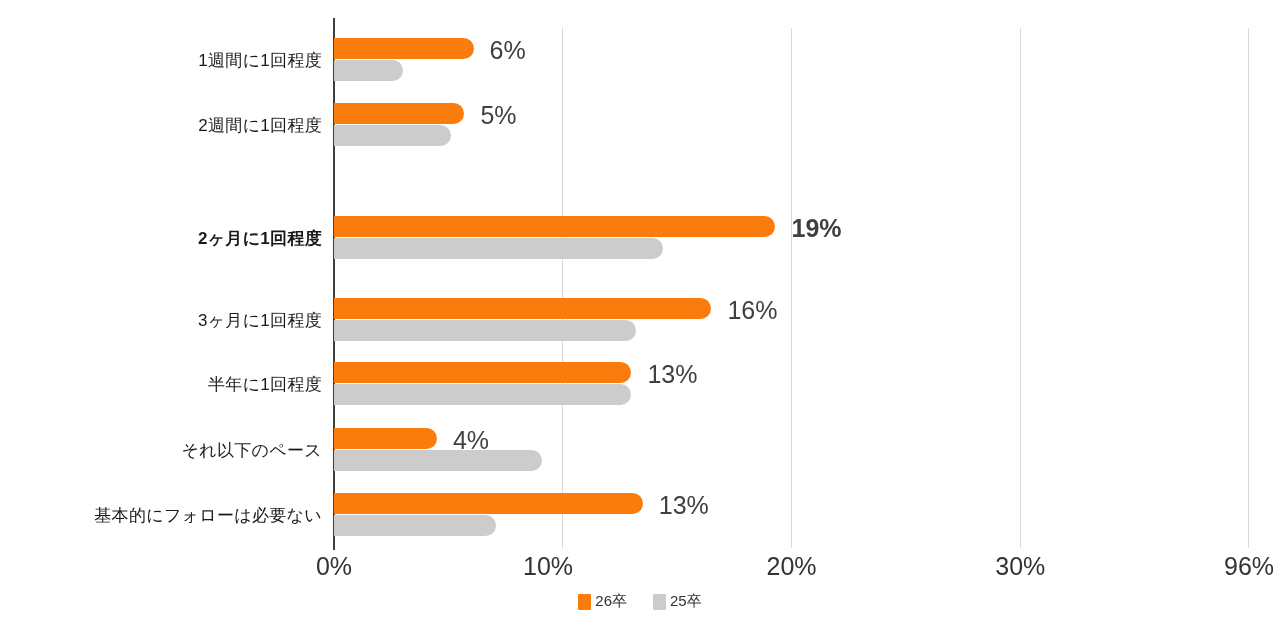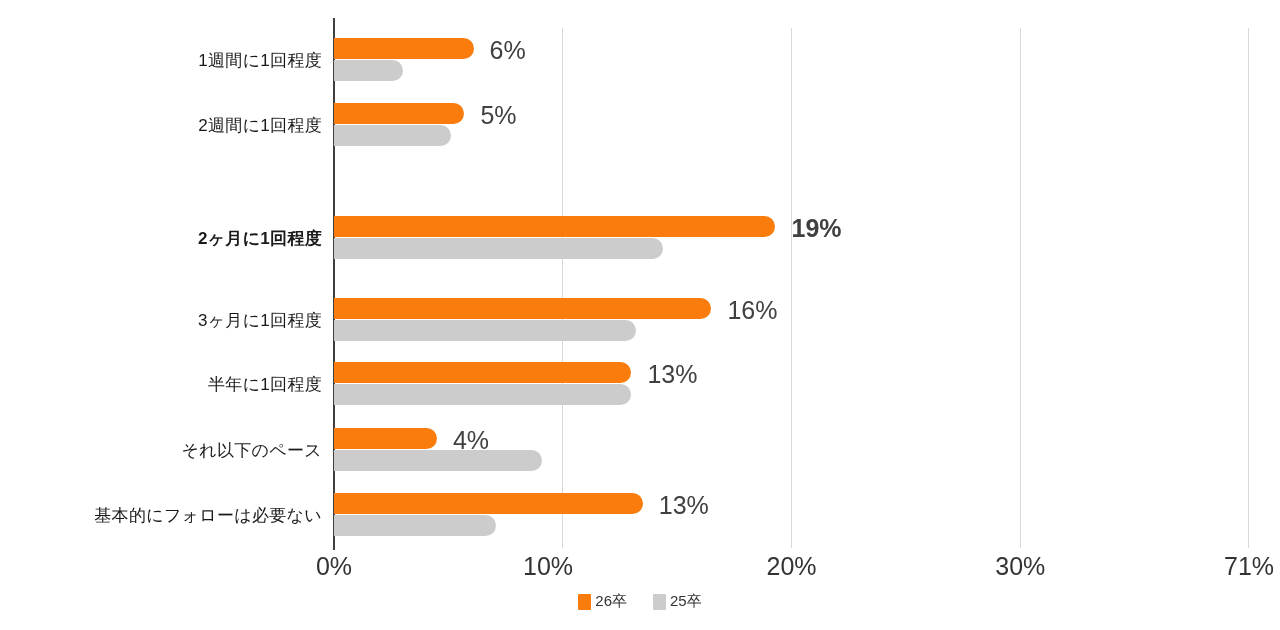--- a/index.html
+++ b/index.html
@@ -208,21 +208,21 @@
           <div class="value-label" style="left: 324.812px;">13%</div>
         </div>
       </div>
     </div>
 
   <div class="xaxis" id="xaxis">
       <div class="xtick" style="left: 334px;">0%</div>
       <div class="xtick" style="left: 532px; margin-left: 16px;">10%</div>
       <div class="xtick" style="left: 791.5px;">20%</div>
       <div class="xtick" style="left: 1020.25px;">30%</div>
-      <div class="xtick" style="left: 1249px;">71%</div>
+      <div class="xtick" style="left: 1249px;">96%</div>
     </div>
 
   <div class="legend" id="legend">
       <div class="legend-item">
         <span class="legend-swatch" style="background: rgb(249, 124, 13);"></span>
         <span class="legend-text">26卒</span>
       </div>
       <div class="legend-item">
         <span class="legend-swatch" style="background: rgb(204, 204, 204);"></span>
         <span class="legend-text">25卒</span>

